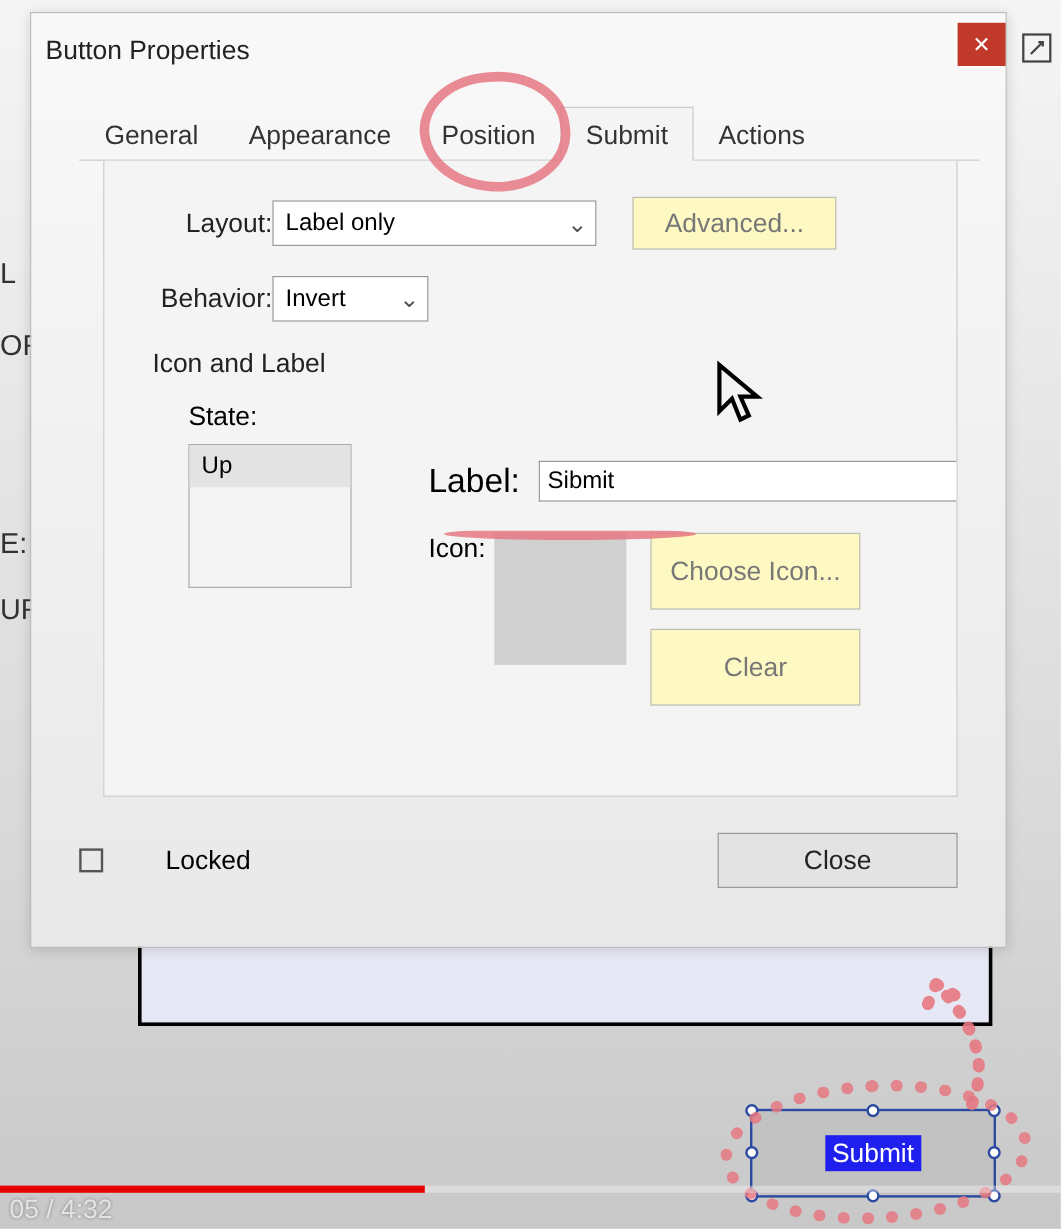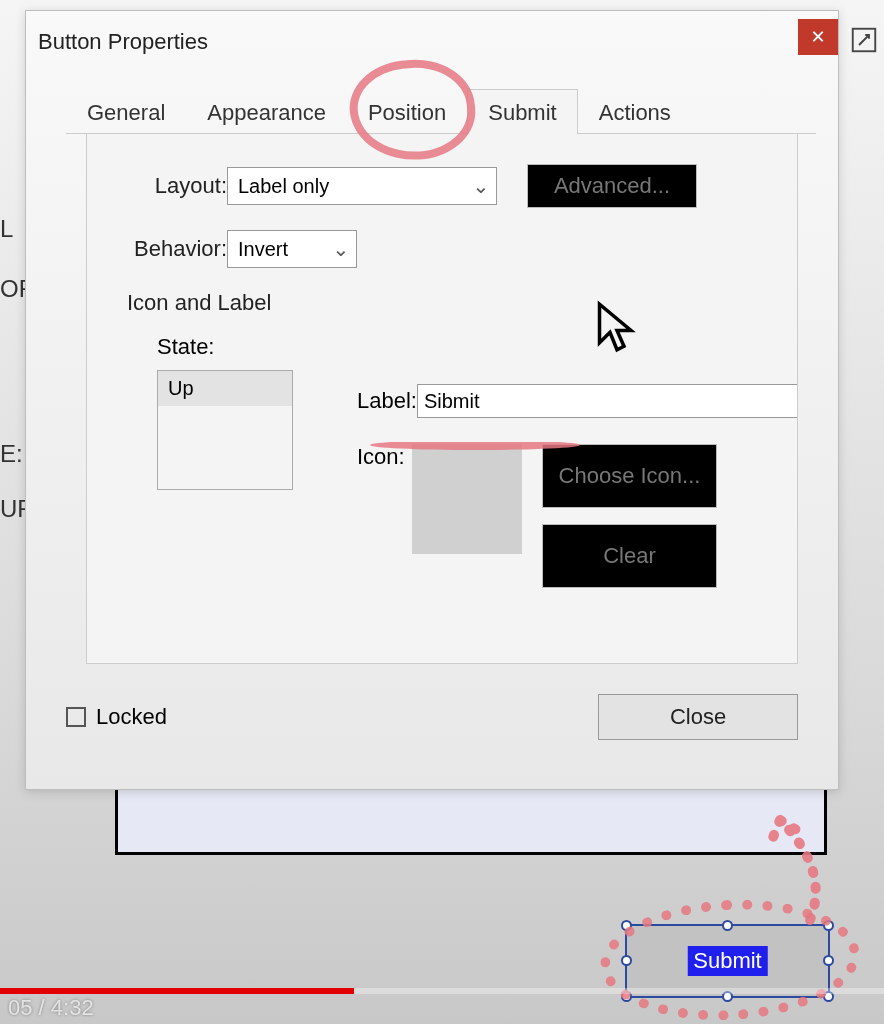--- a/index.html
+++ b/index.html
@@ -125,21 +125,21 @@
     height: 100%;
     width: 30px;
     display:flex;align-items:center;justify-content:center;
     color:#555;
   }
   .layout-select { width: 270px; }
   .behavior-select { width: 130px; }
   .btn {
     height: 44px;
     border: 1px solid #bbb;
-    background: #000000;
+    background: #fef9c3;
     color: #777;
     font-size: 22px;
     display: flex;
     align-items: center;
     justify-content: center;
     cursor: default;
   }
   .advanced-btn { width: 170px; margin-left: 30px; }
   .section-title { font-size: 22px; margin: 5px 0 18px 0; color: #222; }
   .state-label { font-size: 22px; margin-left: 30px; margin-bottom: 10px; }
@@ -157,21 +157,21 @@
     cursor: pointer;
   }
   .label-row {
     position: absolute;
     left: 270px;
     top: 250px;
     display:flex;
     align-items:center;
     width: 440px;
   }
-  .label-row .lbl { font-size: 22px; margin-right: 0; }
+  .label-row .lbl { font-size: 28px; margin-right: 16px; }
   .label-input {
     flex: 1;
     height: 34px;
     border: 1px solid #999;
     border-right: none;
     padding: 0 6px;
     font-size: 20px;
     background: #fff;
   }
   .icon-row {
@@ -186,20 +186,21 @@
     height: 110px;
     background: #d0d0d0;
     margin-right: 20px;
   }
   .icon-btns { display: flex; flex-direction: column; gap: 16px; }
   .choose-btn, .clear-btn { width: 175px; height: 64px; }
   .bottom-bar {
     display:flex;
     align-items:center;
     margin: 20px 40px 0 40px;
+    gap: 42px;
   }
   .chk {
     width: 20px; height: 20px; border: 2px solid #555; display:inline-block; margin-right: 10px; cursor:pointer;
   }
   .locked-text { font-size: 22px; }
   .close-btn {
     margin-left: auto;
     width: 200px;
     height: 46px;
     border: 1px solid #999;

